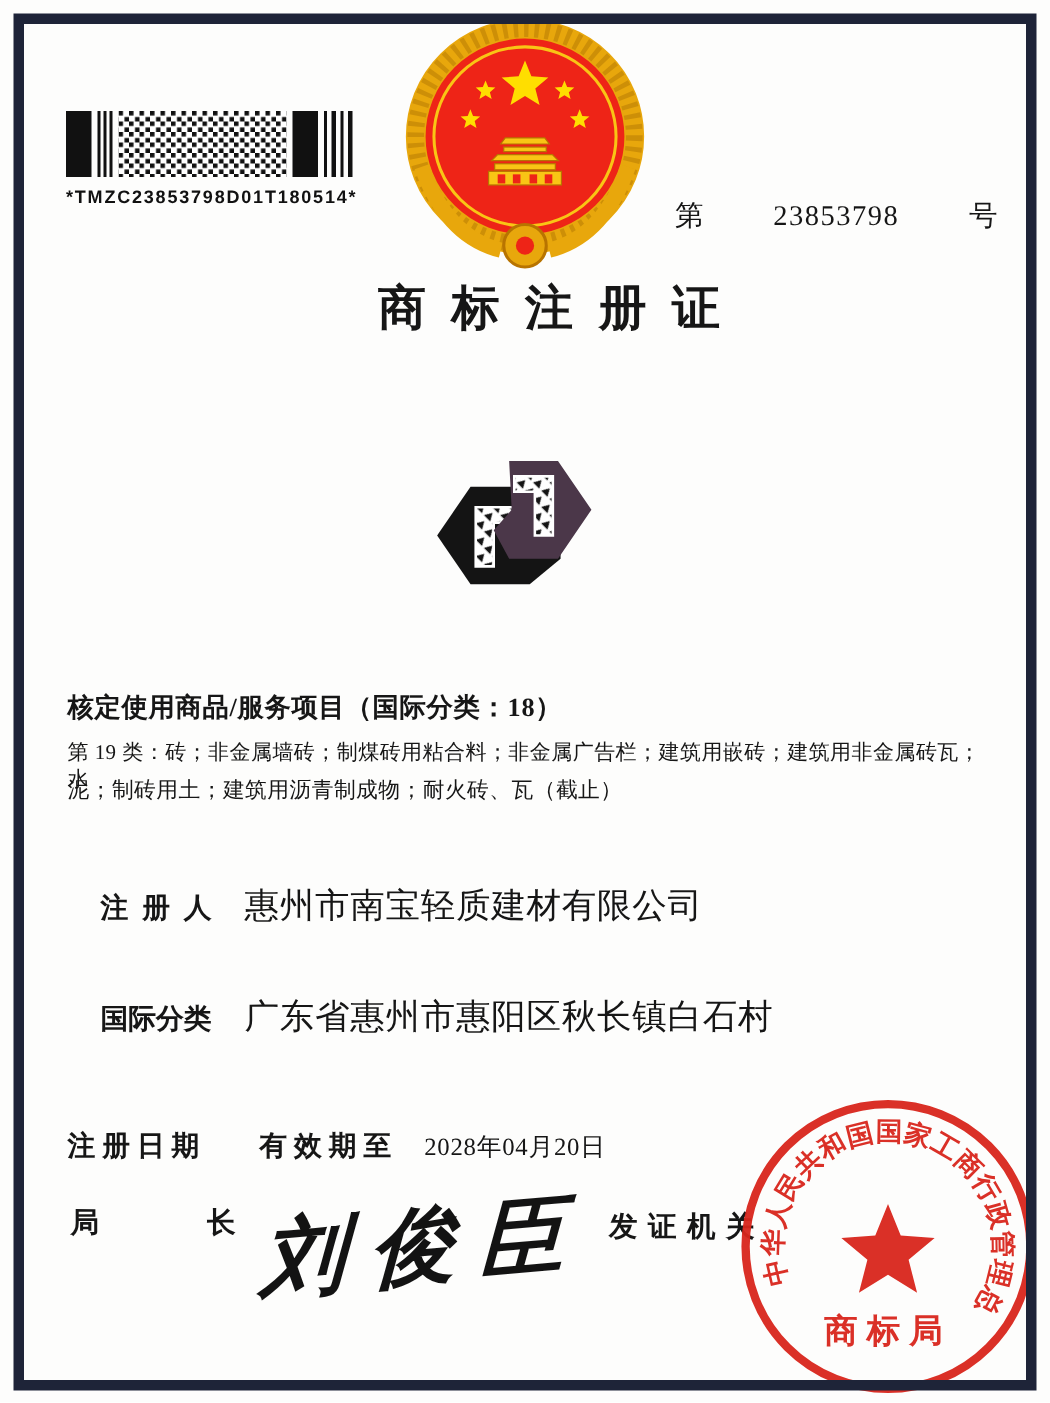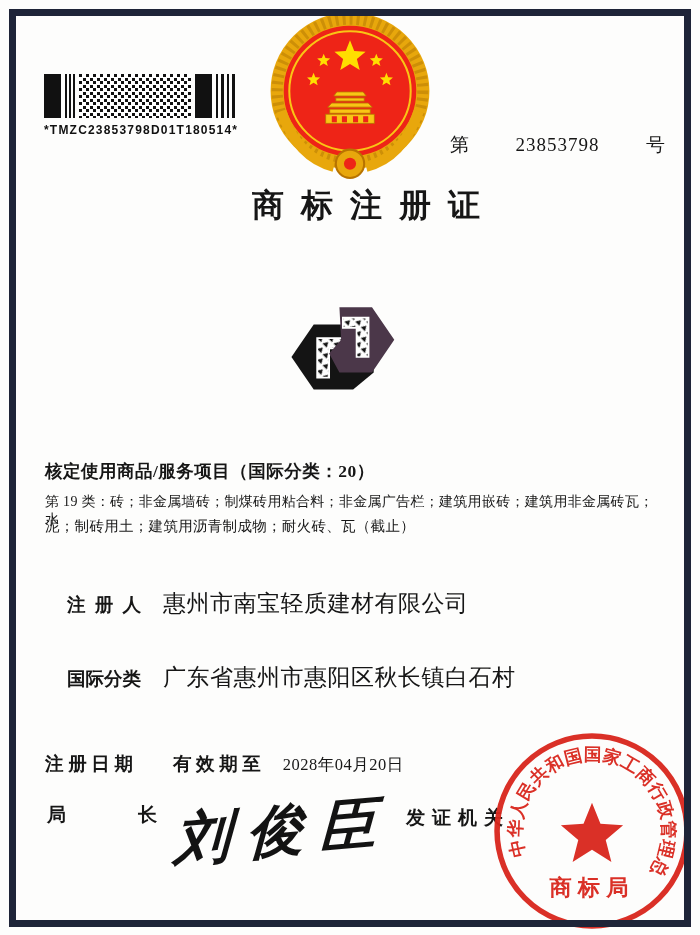--- a/index.html
+++ b/index.html
@@ -127,21 +127,21 @@
       </defs>
 
       <polygon points="4,66 30,28 76,28 100,52 100,84 76,104 30,104" fill="#141414"></polygon>
       <polygon points="34,44 66,44 66,56 48,56 48,90 34,90" fill="url(#tri)" stroke="#fff" stroke-width="2"></polygon>
 
       <polygon points="60,8 98,8 124,46 98,84 60,84 48,62 62,46" fill="#4b3749"></polygon>
       <polygon points="64,20 94,20 94,66 80,66 80,32 64,32" fill="url(#tri)" stroke="#fff" stroke-width="2"></polygon>
     </svg>
   </div>
 
-  <div class="abs goods-heading">核定使用商品/服务项目（国际分类：20）</div>
+  <div class="abs goods-heading">核定使用商品/服务项目（国际分类：18）</div>
   <div class="abs goods-line1">第 19 类：砖；非金属墙砖；制煤砖用粘合料；非金属广告栏；建筑用嵌砖；建筑用非金属砖瓦；水</div>
   <div class="abs goods-line2">泥；制砖用土；建筑用沥青制成物；耐火砖、瓦（截止）</div>
 
   <div class="abs registrant-row">
     <span class="row-label">注  册  人</span>
     <span class="row-value">惠州市南宝轻质建材有限公司</span>
   </div>
 
   <div class="abs address-row">
     <span class="row-label">国际分类</span>

